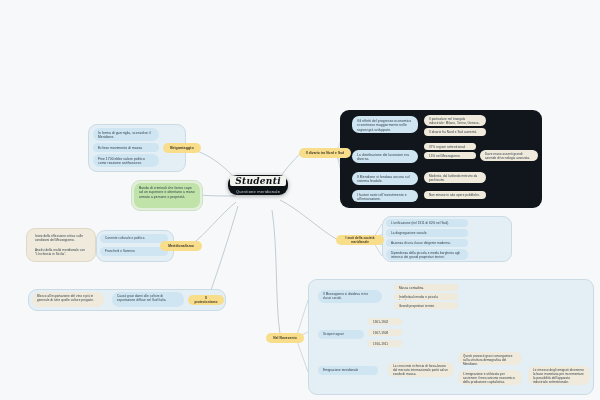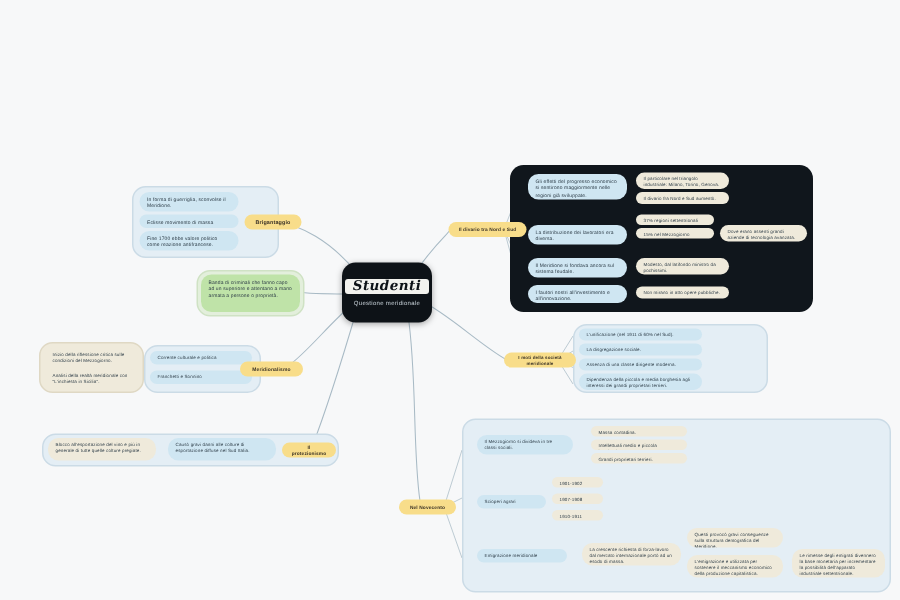--- a/index.html
+++ b/index.html
@@ -78,21 +78,21 @@
       <path d="M336 153 L 348 122 M336 153 L 348 152 M336 153 L 348 180 M336 153 L 348 197"></path>
 
       <path d="M372 240 L 382 224 M372 240 L 382 234 M372 240 L 382 245 M372 240 L 382 256"></path>
 
       <path d="M172 246 L 160 240 M172 246 L 160 252"></path>
 
       <path d="M296 338 L 308 300 M296 338 L 308 332 M296 338 L 308 372"></path>
     </g>
   </svg>
 
-  <div class="center" style="left:228px;top:175px;width:60px;height:40px;">
+  <div class="center" style="left:228px;top:175px;width:60px;height:20px;">
     <div class="title">Studenti</div>
     <div class="sub">Questione meridionale</div>
   </div>
 
   <div class="groupbox gb-blue" style="left:88px;top:124px;width:98px;height:48px;"></div>
   <div class="node blue" style="left:93px;top:128px;width:66px;height:13px;">In forma di guerriglia, sconvolse il Meridione.</div>
   <div class="node blue" style="left:93px;top:143px;width:66px;height:9px;">Eclisse movimento di massa</div>
   <div class="node blue" style="left:93px;top:154px;width:66px;height:13px;">Fine 1700 ebbe valore politico come reazione antifrancese.</div>
   <div class="node pill" style="left:163px;top:143px;width:38px;height:10px;font-size:3.6px;">Brigantaggio</div>
 

